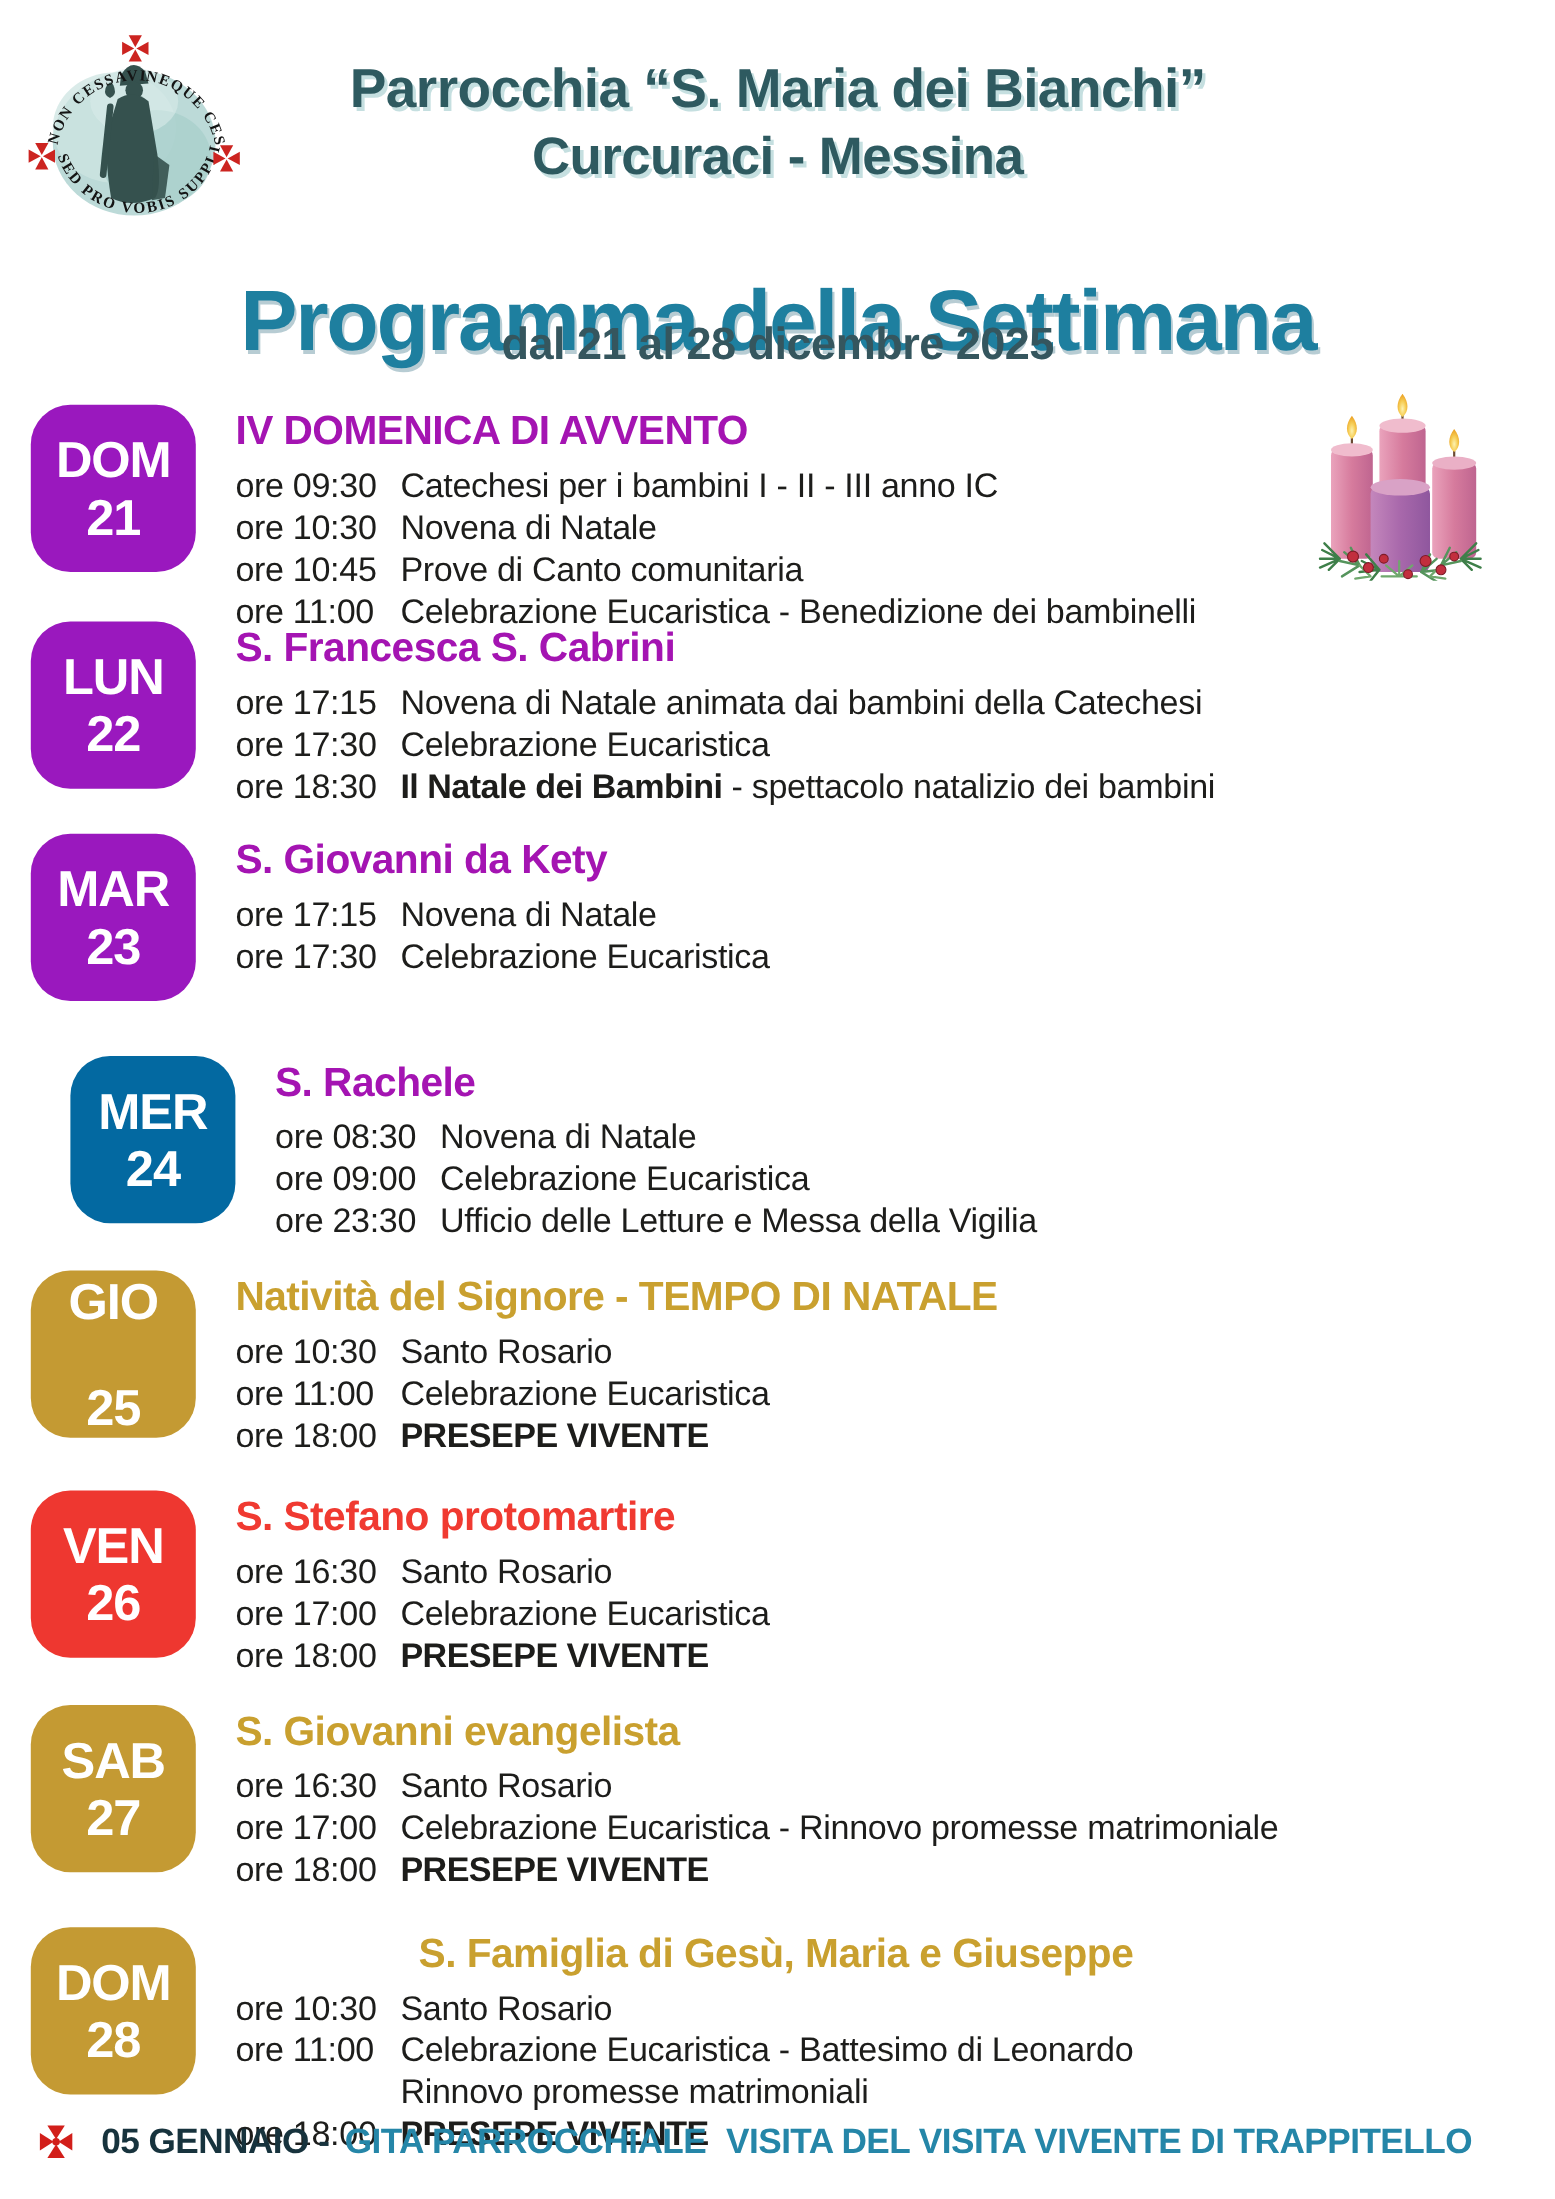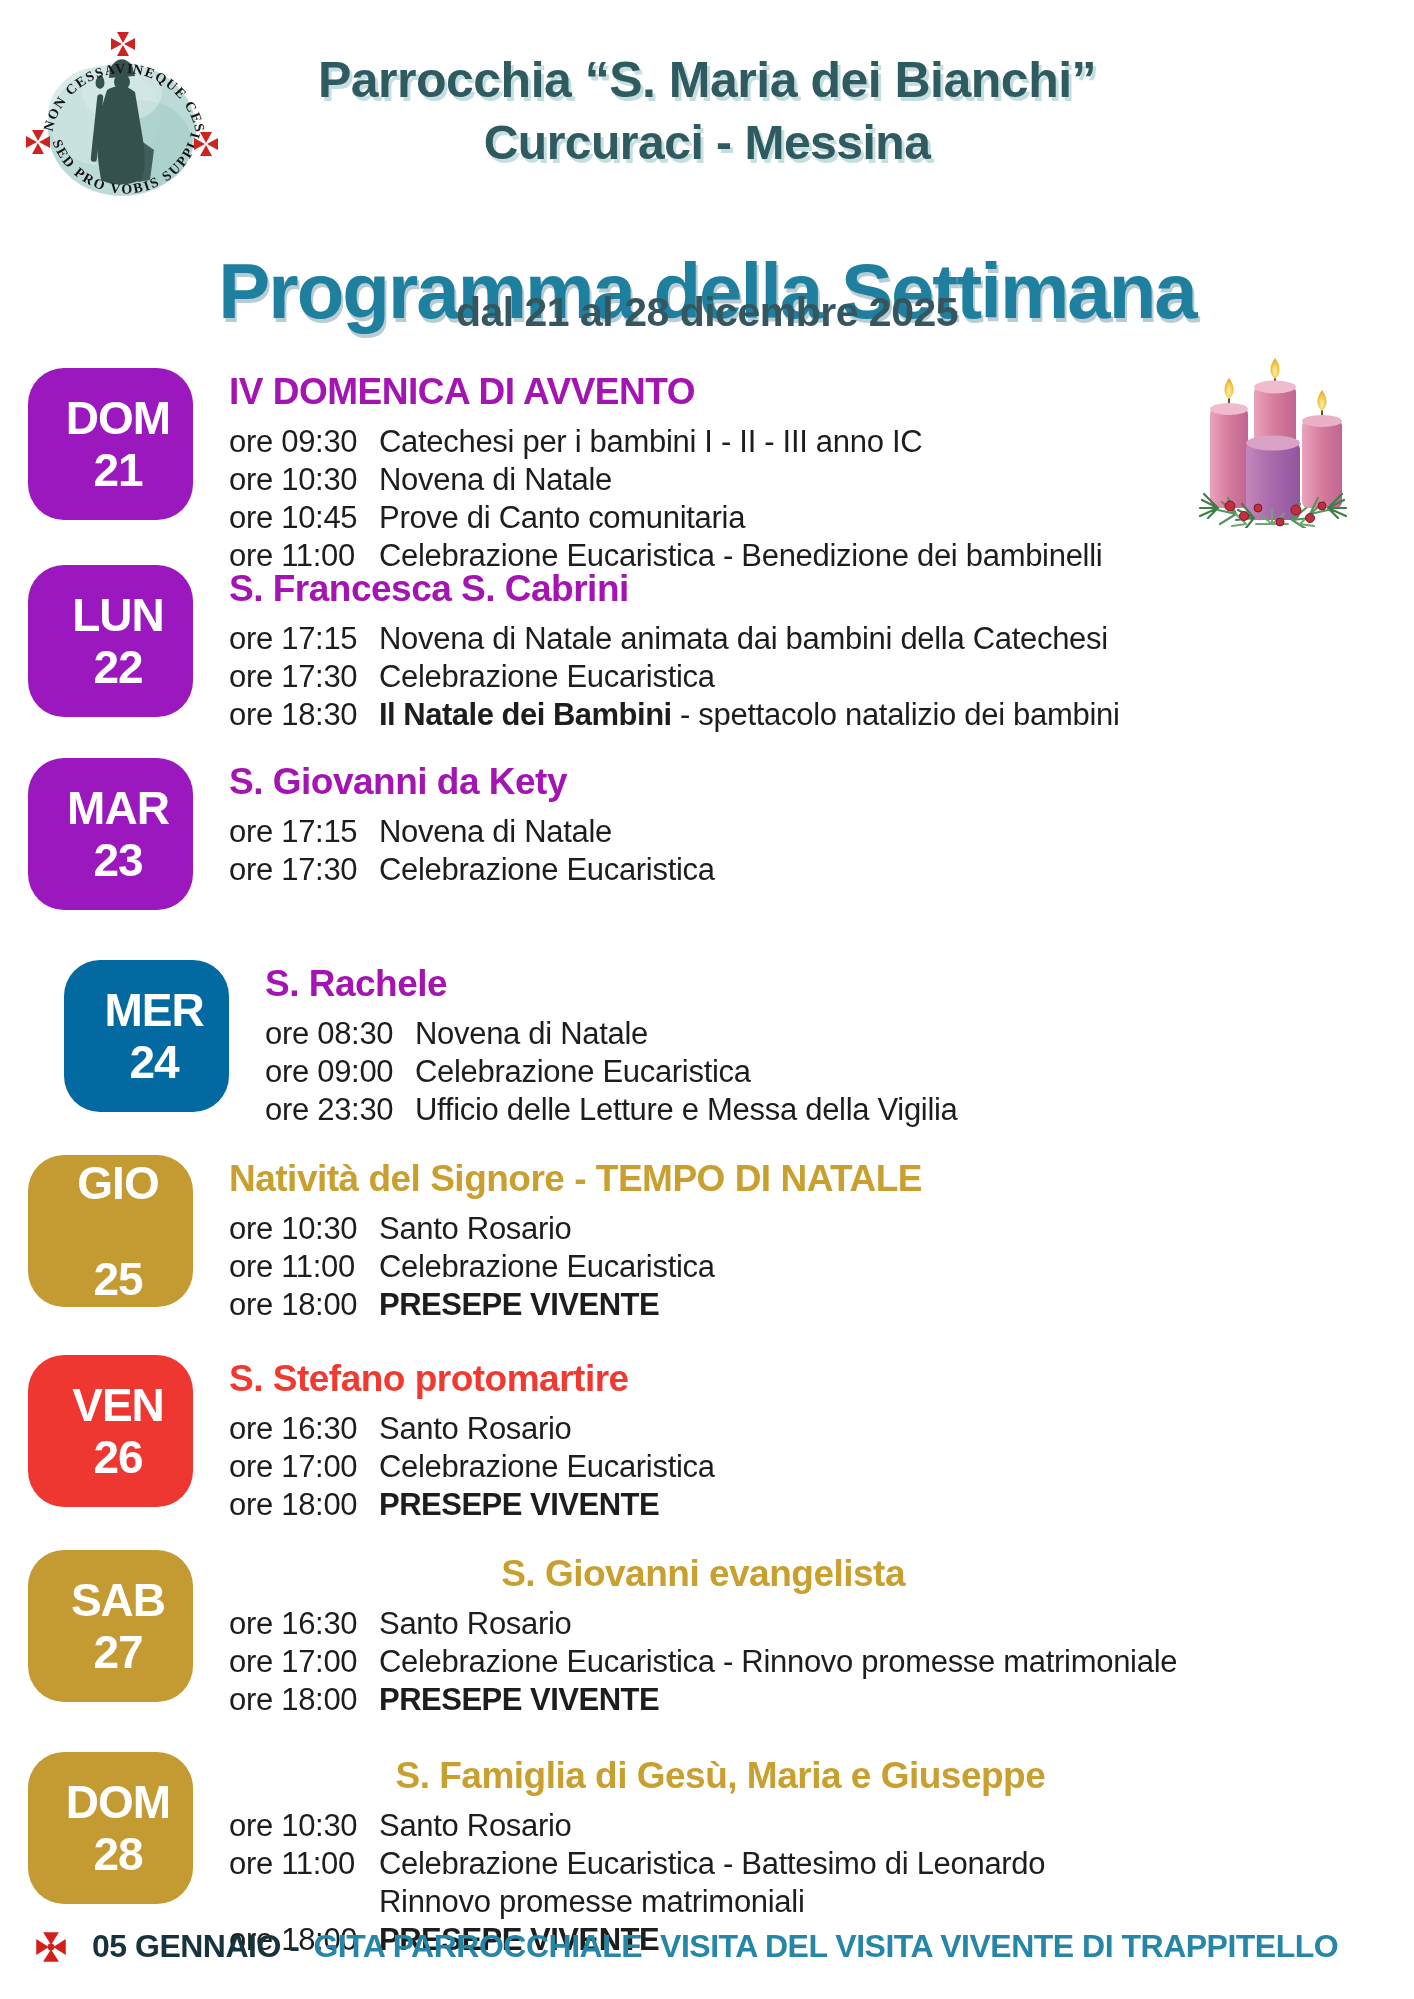--- a/index.html
+++ b/index.html
@@ -16,21 +16,21 @@
   .header .l2{font-size:48px;font-weight:800;line-height:62px;letter-spacing:-.5px;
     text-shadow:3px 4px 0 rgba(150,196,199,.55);}
   .big-title{position:absolute;top:196px;left:0;width:100%;text-align:center;
     font-size:78px;font-weight:800;letter-spacing:-2px;color:#1e7f9f;line-height:86px;
     text-shadow:2px 4px 0 rgba(18,85,108,.30);}
   .subtitle{position:absolute;top:288px;left:0;width:100%;text-align:center;
     font-size:41px;font-weight:800;color:#35565e;letter-spacing:-.5px;line-height:48px;}
   
   .day{position:absolute;left:28px;width:1360px;display:flex;gap:36px;}
   .badge{width:150px;height:152px;border-radius:36px;flex:none;color:#fff;
-    display:flex;flex-direction:column;align-items:center;justify-content:center;padding-left:15px;}
+    display:flex;flex-direction:column;align-items:center;justify-content:center;}
   .badge .abbr,.badge .num{font-size:46px;font-weight:800;line-height:52px;letter-spacing:-1px;}
   .content{padding-top:2px;}
   .day-title{margin:0 0 9px 0;font-size:37px;font-weight:800;line-height:44px;letter-spacing:-.5px;}
   .row{display:flex;font-size:31px;line-height:38px;letter-spacing:-.3px;color:#1d1d1b;}
   .row .time{width:150px;flex:none;}
   .row .desc b{font-weight:800;letter-spacing:-.5px;}
   
   .wreath{position:absolute;left:1196px;top:358px;width:152px;height:170px;}
   
   .footer{position:absolute;top:1928px;left:34px;display:flex;align-items:center;
@@ -304,21 +304,21 @@
         </div>
     </div>
   </section>
 
   <section class="day" style="top: 1550px;">
     <div class="badge" style="background: rgb(196, 154, 51);">
       <span class="abbr">SAB</span>
       <span class="num">27</span>
     </div>
     <div class="content">
-      <h2 class="day-title" style="color: rgb(201, 160, 47); text-align: center;">S. Giovanni evangelista</h2>
+      <h2 class="day-title" style="color: rgb(201, 160, 47);">S. Giovanni evangelista</h2>
       <div class="rows">
           <div class="row">
             <span class="time">ore 16:30</span>
             <span class="desc"><span>Santo Rosario</span></span>
           </div>
           <div class="row">
             <span class="time">ore 17:00</span>
             <span class="desc"><span>Celebrazione Eucaristica - Rinnovo promesse matrimoniale</span></span>
           </div>
           <div class="row">

